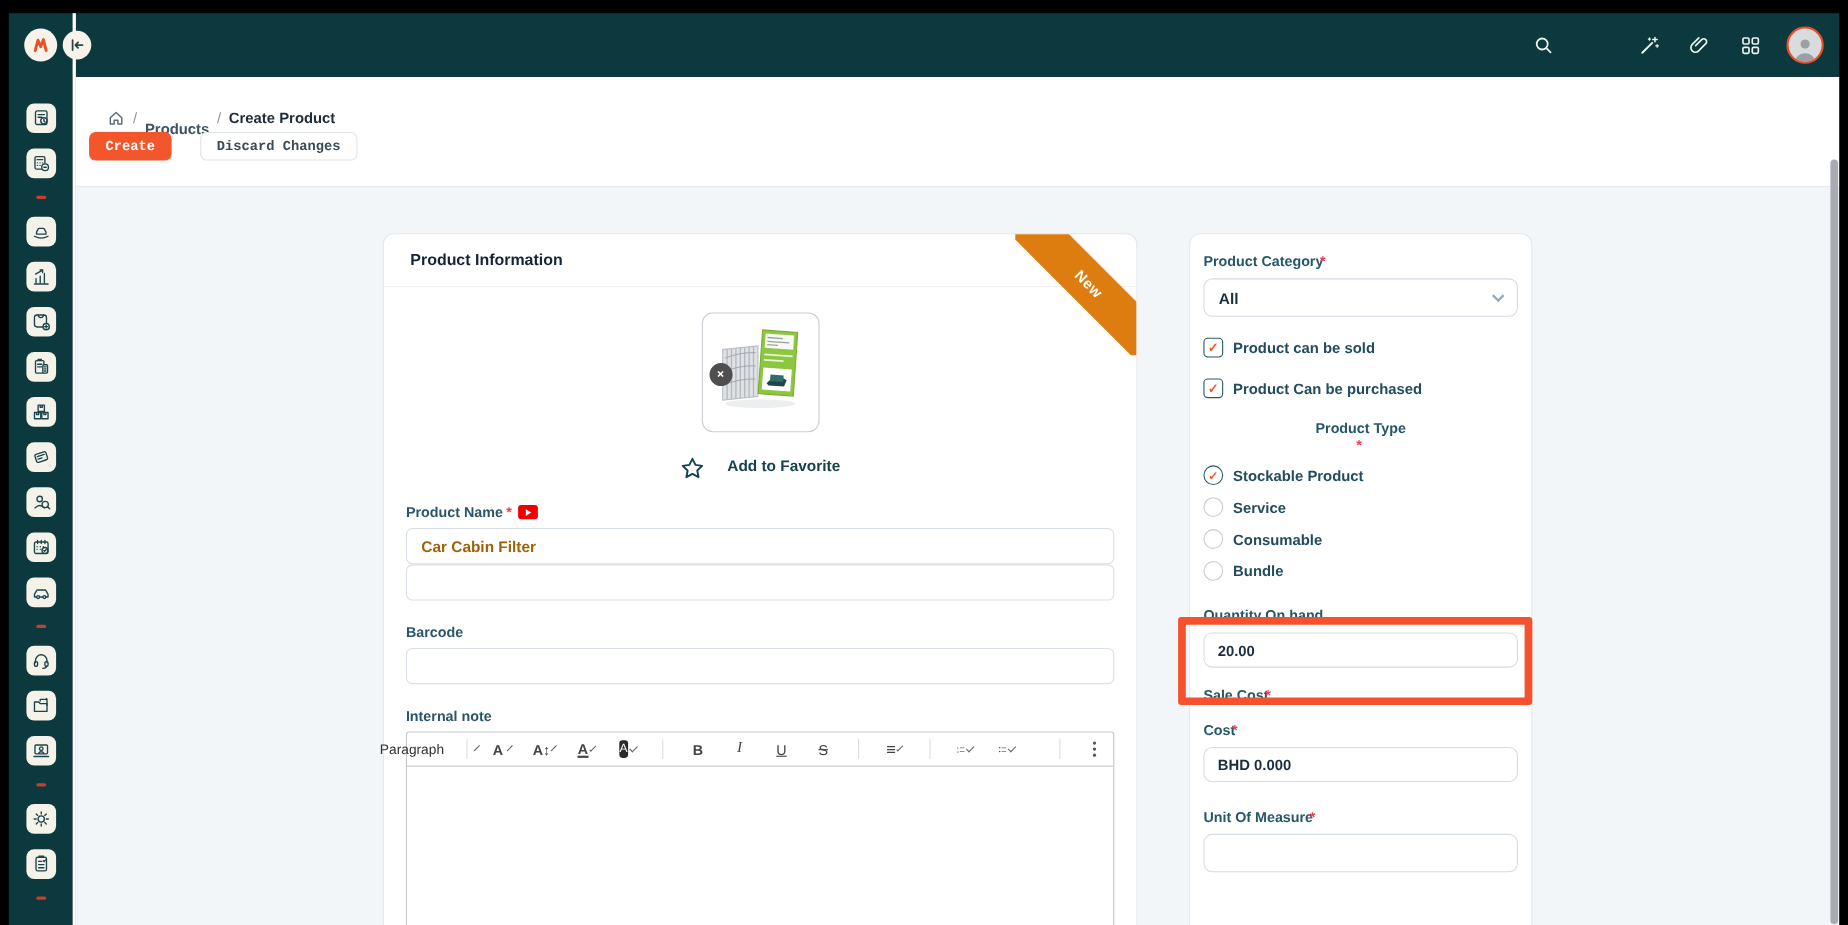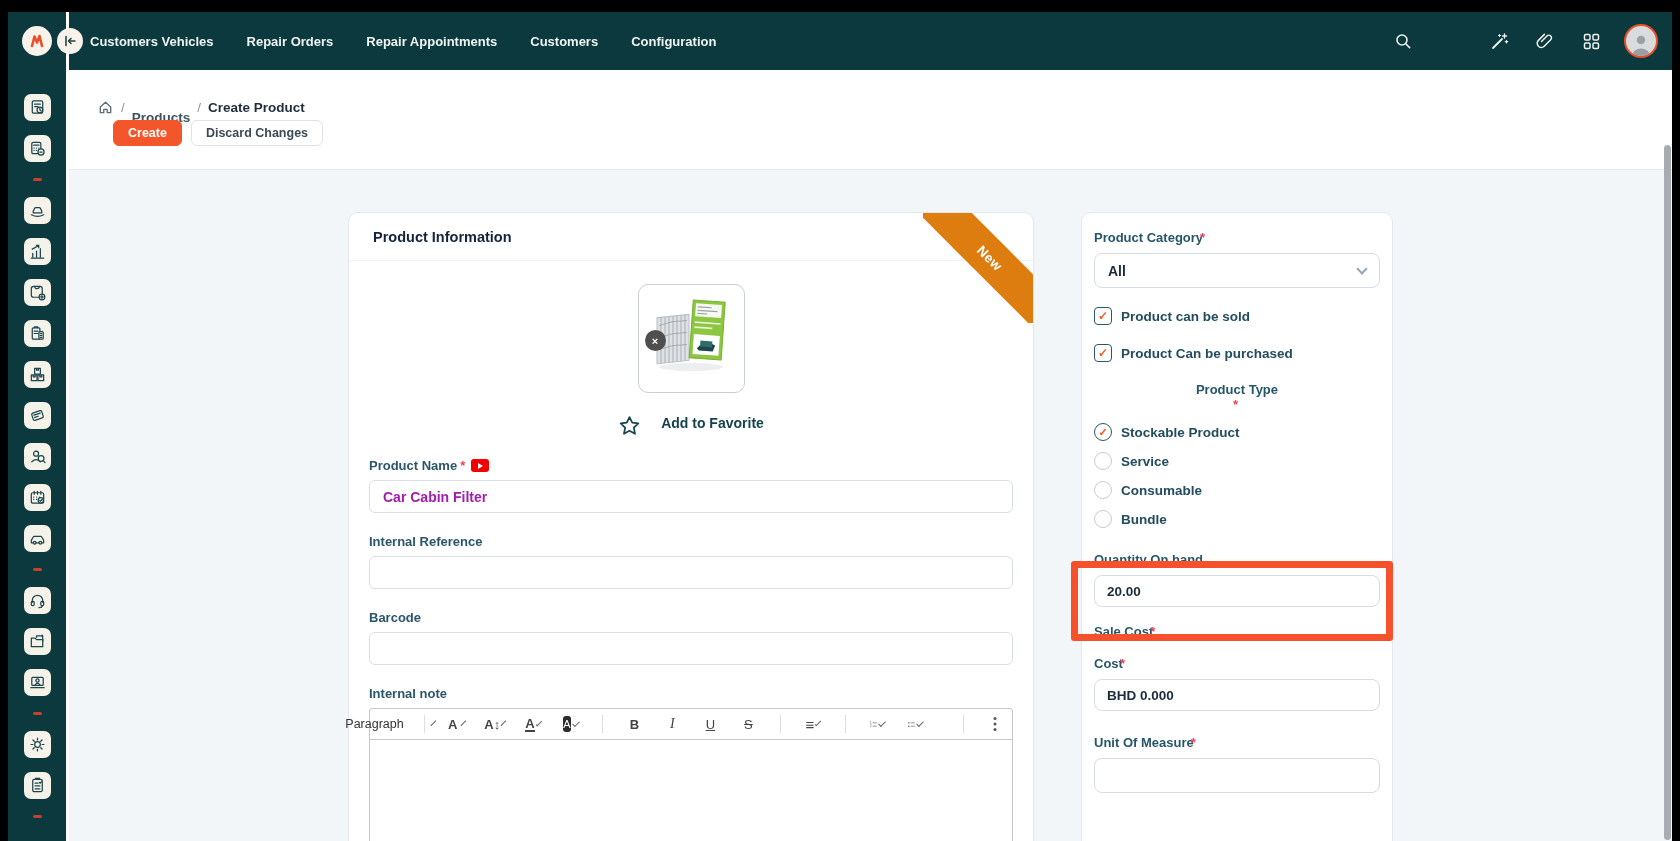--- a/index.html
+++ b/index.html
@@ -21,21 +21,21 @@
   .side-btn { width:27px; height:27px; background:#f5f2e9; border-radius:7px; display:flex; align-items:center; justify-content:center; flex:0 0 auto; cursor:pointer; }
   .side-div { width:9px; height:3px; border-radius:2px; background:#c6402e; flex:0 0 auto; margin:2px 0; }
 
   
   #content { position:absolute; left:69px; top:70px; right:8px; bottom:0; background:#f3f6f9; overflow:hidden; }
   #white-band { position:absolute; left:0; top:0; right:0; height:100px; background:#ffffff; border-bottom:1px solid #e7ebef; }
   #breadcrumb { position:absolute; left:28px; top:20px; display:flex; align-items:center; gap:7px; font-size:13.5px; }
   .bc-sep { color:#8a97a3; }
   .bc-link { color:#3f5260; font-weight:600; cursor:pointer;margin-top:20px; }
   .bc-current { color:#1d2b3a; font-weight:700; }
-  #actions { position:absolute; left:44px; top:50px; display:flex; gap:9px; }
+  #actions { position:absolute; left:12px; top:50px; display:flex; gap:26px;font-family:Liberation Mono, monospace; }
   .btn { height:26px; border-radius:6px; font-size:12.5px; font-weight:700; display:flex; align-items:center; padding:0 14px; cursor:pointer; }
   .btn-create { background:#f4562b; color:#fff; border:1px solid #f4562b; }
   .btn-discard { background:#fff; color:#3c4a56; border:1px solid #dfe3e9; }
 
   
   .card { position:absolute; background:#fff; border:1px solid #e4e8ee; border-radius:10px; }
   .card-head { height:48px; display:flex; align-items:center; border-bottom:1px solid #eef1f5; font-size:14.5px; font-weight:700; color:#15233b; }
   #card-info { left:279px; top:142px; width:686px; height:720px; }
   #card-info .card-head { padding-left:24px; }
   #card-pricing { left:1012px; top:142px; width:312px; height:714px; }
@@ -48,21 +48,21 @@
   
   .pimg-box { position:relative; margin:23px auto 0; width:107px; height:109px; border:1px solid #c9ced5; border-radius:10px; background:#fff; display:flex; align-items:center; justify-content:center; }
   .pimg-remove { position:absolute; left:6px; top:45px; width:21px; height:21px; border-radius:50%; background:#4f4f4f; color:#fff; font-size:11px; font-weight:700; display:flex; align-items:center; justify-content:center; cursor:pointer; }
   .fav-row { margin-top:22px; display:flex; align-items:flex-start; justify-content:center; gap:20px; cursor:pointer; }
   .fav-label { color:#14424d; font-size:14px; font-weight:700; }
 
   
   .form-area { padding:0 20px; }
   .f-label { display:flex; align-items:center; gap:6px; font-size:13px; font-weight:600; color:#2b556a; margin-top:21px; margin-bottom:7px; }
   .req { color:#ef3e58; margin-left:-3px; }
-  .t-input { width:100%; height:33px; border:1px solid #d9dfe8; border-radius:6px; background:#fff; font-family:"Liberation Sans",sans-serif; font-size:14px; font-weight:700; color:#a21caf; padding:0 13px; outline:none; }
+  .t-input { width:100%; height:33px; border:1px solid #d9dfe8; border-radius:6px; background:#fff; font-family:"Liberation Sans",sans-serif; font-size:14px; font-weight:700; color:#a16207; padding:0 13px; outline:none; }
   .yt { width:18px; height:13px; background:#f20000; border-radius:3px; display:flex; align-items:center; justify-content:center; }
   .yt:before { content:""; border-left:5px solid #fff; border-top:3px solid transparent; border-bottom:3px solid transparent; }
 
   
   .editor { margin-top:7px; border:1px solid #c4c7cc; border-radius:3px; background:#fff; }
   .ed-toolbar { height:31px; border-bottom:1px solid #c4c7cc; display:flex; align-items:center; padding:0 6px; gap:16px; color:#444; }
   .ed-btn { height:24px; min-width:22px; display:flex; align-items:center; justify-content:center; gap:3px; padding:0 4px; border-radius:3px; font-size:13px; cursor:pointer; }
   .ed-sep { width:1px; height:18px; background:#dcdee1; margin:0 5px; }
   .chev { width:7px; height:7px; border-right:1.6px solid #666; border-bottom:1.6px solid #666; transform:rotate(45deg) translate(-1px,-1px); }
   .ed-body { height:282px; }
@@ -97,27 +97,20 @@
   <div class="logo-circle">
     <svg width="20" height="20" viewBox="0 0 20 20">
         <path d="M5 15 L7.5 5.5 L10 11.5 L12.5 5 L15 15" stroke="#e8502a" stroke-width="2.6" fill="none" stroke-linecap="round" stroke-linejoin="round"></path>
       </svg>
   </div>
   <div class="collapse-circle">
     <svg width="14" height="14" viewBox="0 0 14 14">
         <path d="M3 2.5 v9 M12 7 H5.5 M8 4.5 L5.5 7 L8 9.5" stroke="#27454b" stroke-width="1.6" fill="none" stroke-linecap="round" stroke-linejoin="round"></path>
       </svg>
   </div>
-  <div class="nav-items">
-    <span class="nav-item">Customers Vehicles</span>
-    <span class="nav-item">Repair Orders</span>
-    <span class="nav-item">Repair Appointments</span>
-    <span class="nav-item">Customers</span>
-    <span class="nav-item">Configuration</span>
-  </div>
   <div class="top-icons">
     <div class="tool-ic" style="margin-right:74px;">
       <svg width="20" height="20" viewBox="0 0 20 20">
           <circle cx="9" cy="9" r="5" stroke="#edf2ec" stroke-width="1.6" fill="none"></circle>
           <path d="M12.8 12.8 L16.6 16.6" stroke="#edf2ec" stroke-width="1.6" stroke-linecap="round"></path>
         </svg>
     </div>
     <div class="tool-ic" style="margin-right:24px;">
       <svg width="21" height="21" viewBox="0 0 21 21">
           <path d="M4 17 L13 8" stroke="#edf2ec" stroke-width="1.8" stroke-linecap="round"></path>
@@ -366,23 +359,20 @@
     </div>
 
     <div class="form-area">
       <div class="f-label">
         <span>Product Name</span>
           <span class="req">*</span>
         <span class="yt"></span>
       </div>
       <input class="t-input" value="Car Cabin Filter" style="">
 
-      <div class="f-label">
-          <span>Internal Reference</span>
-        </div>
       <input class="t-input" value="" style="">
 
       <div class="f-label">
           <span>Barcode</span>
         </div>
       <input class="t-input" value="" style="">
 
       <div class="f-label">
           <span>Internal note</span>
         </div>

